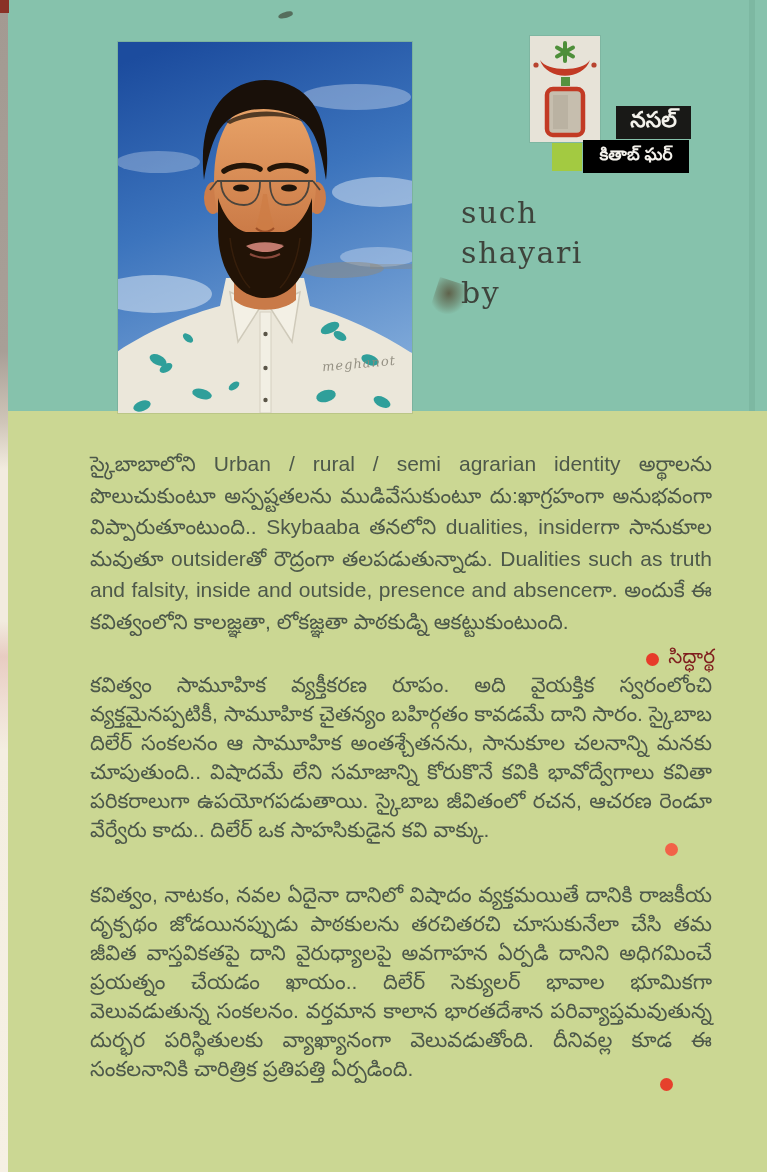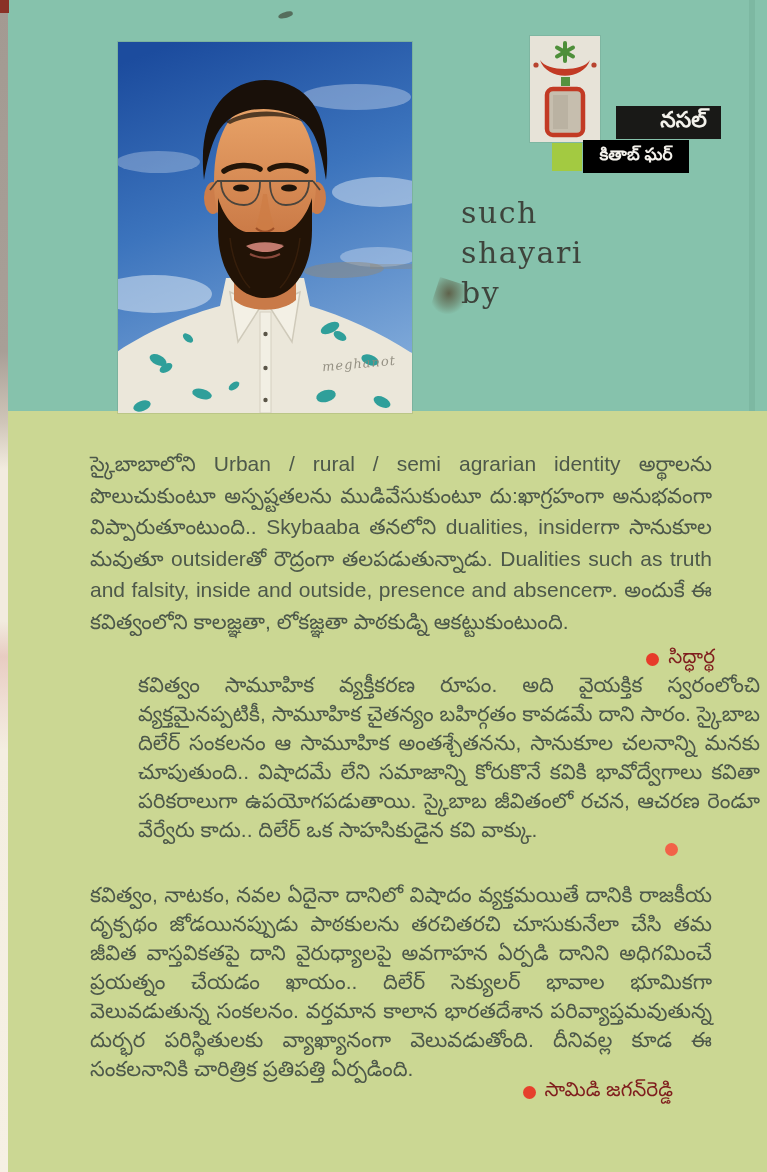--- a/index.html
+++ b/index.html
@@ -19,41 +19,41 @@
     background:rgba(45,42,30,0.55);transform:rotate(-14deg);}
   .photo-frame{position:absolute;left:118px;top:42px;width:294px;height:371px;box-shadow:0 0 0 1px rgba(0,0,0,0.08);}
   .photo-frame svg{display:block;}
   .signature{
     position:absolute;right:16px;bottom:42px;font-family:"DejaVu Serif",serif;font-style:italic;
     font-size:13px;color:#8d897c;transform:rotate(-5deg);letter-spacing:1px;opacity:0.9;
   }
   .logo-art{position:absolute;left:530px;top:36px;width:70px;height:106px;box-shadow:0 0 0 1px rgba(0,0,0,0.06);}
   .logo-box1{
     position:absolute;left:616px;top:106px;width:75px;height:33px;background:#191917;color:#f4f2ec;
-    display:flex;align-items:center;justify-content:center;font-size:22px;font-weight:bold;padding-left:30px;
+    display:flex;align-items:center;justify-content:center;font-size:22px;font-weight:bold;
   }
   .logo-box2{
     position:absolute;left:583px;top:140px;width:106px;height:33px;background:#000000;color:#f4f2ec;
     display:flex;align-items:center;justify-content:center;font-size:17px;font-weight:bold;
   }
   .green-square{position:absolute;left:552px;top:143px;width:30px;height:28px;background:#a3ca41;}
   .title-block{
     position:absolute;left:461px;top:193px;color:#3e443c;
     font-family:"DejaVu Serif",serif;font-size:30px;line-height:40px;letter-spacing:1.5px;
   }
   .ink-blot{
     position:absolute;left:434px;top:281px;width:32px;height:34px;transform:rotate(18deg);
     background:radial-gradient(ellipse at 42% 38%,rgba(88,82,58,0.85) 0%,rgba(88,82,58,0.35) 45%,rgba(88,82,58,0) 72%);
   }
   .blurb{
     position:absolute;left:90px;width:622px;margin:0;text-align:justify;
     color:#4d584a;font-size:21px;
   }
   .p1{top:448px;line-height:31.5px;}
-  .p2{top:670px;line-height:29px;margin-left:48px;}
+  .p2{top:670px;line-height:29px;}
   .p3{top:880px;line-height:29px;}
   .attr{position:absolute;display:flex;align-items:center;gap:9px;color:#7f1d1d;font-size:20px;}
   .attr .bullet{width:13px;height:13px;border-radius:50%;flex:0 0 auto;}
   .attr1{top:645px;right:52px;}
   .attr1 .bullet{background:#e73b2a;}
   .attr2{top:843px;right:89px;}
   .attr2 .bullet{background:#f26248;}
   .attr3{top:1078px;right:94px;}
   .attr3 .bullet{background:#e6402c;}
 </style>
@@ -188,18 +188,17 @@
   </div>
 
   <p class="blurb p2">కవిత్వం సామూహిక వ్యక్తీకరణ రూపం. అది వైయక్తిక స్వరంలోంచి వ్యక్తమైనప్పటికీ, సామూహిక చైతన్యం బహిర్గతం కావడమే దాని సారం. స్కైబాబ దిలేర్ సంకలనం ఆ సామూహిక అంతశ్చేతనను, సానుకూల చలనాన్ని మనకు చూపుతుంది.. విషాదమే లేని సమాజాన్ని కోరుకొనే కవికి భావోద్వేగాలు కవితా పరికరాలుగా ఉపయోగపడుతాయి. స్కైబాబ జీవితంలో రచన, ఆచరణ రెండూ వేర్వేరు కాదు.. దిలేర్ ఒక సాహసికుడైన కవి వాక్కు.</p>
   <div class="attr attr2">
     <span class="bullet"></span>
   </div>
 
   <p class="blurb p3">కవిత్వం, నాటకం, నవల ఏదైనా దానిలో విషాదం వ్యక్తమయితే దానికి రాజకీయ దృక్పథం జోడయినప్పుడు పాఠకులను తరచితరచి చూసుకునేలా చేసి తమ జీవిత వాస్తవికతపై దాని వైరుధ్యాలపై అవగాహన ఏర్పడి దానిని అధిగమించే ప్రయత్నం చేయడం ఖాయం.. దిలేర్ సెక్యులర్ భావాల భూమికగా వెలువడుతున్న సంకలనం. వర్తమాన కాలాన భారతదేశాన పరివ్యాప్తమవుతున్న దుర్భర పరిస్థితులకు వ్యాఖ్యానంగా వెలువడుతోంది. దీనివల్ల కూడ ఈ సంకలనానికి చారిత్రిక ప్రతిపత్తి ఏర్పడింది.</p>
   <div class="attr attr3">
     <span class="bullet"></span>
-    <span>సామిడి జగన్‌రెడ్డి</span>
   </div>
 
   <div class="edge-left"></div>
   <div class="corner-mark"></div>
 </div>
 
 </body></html>

